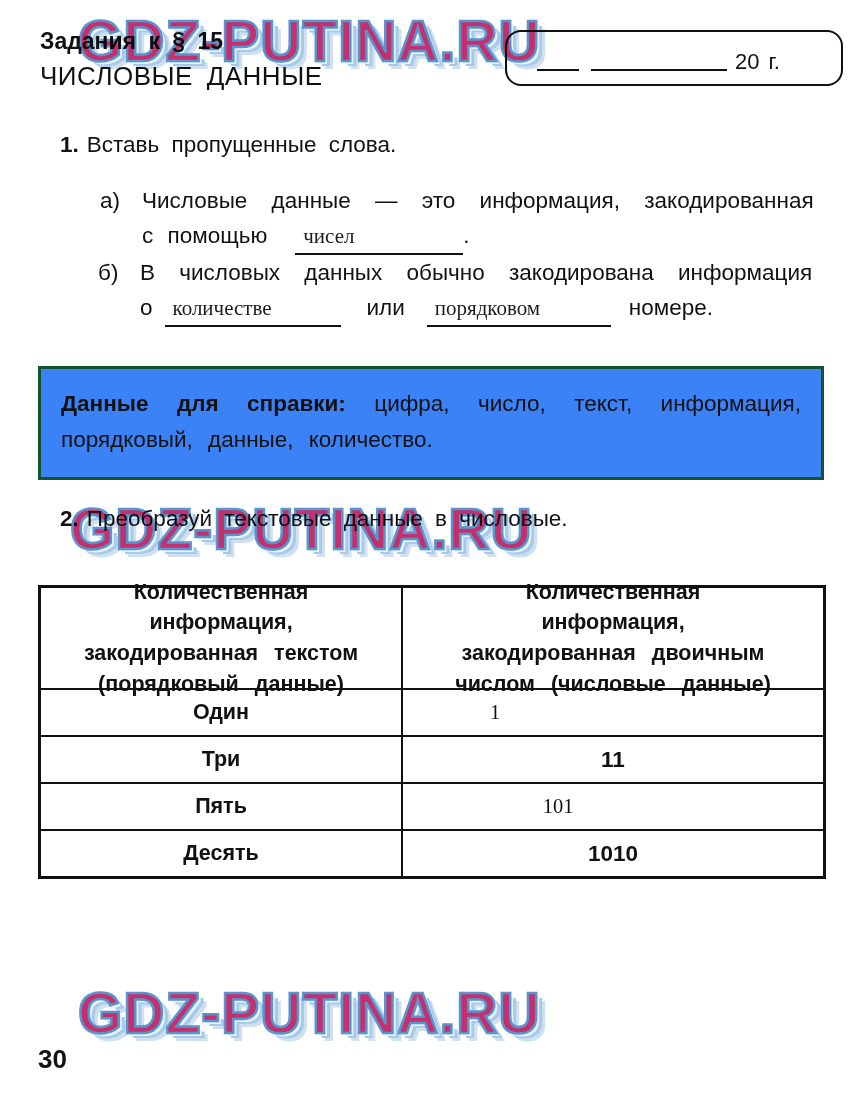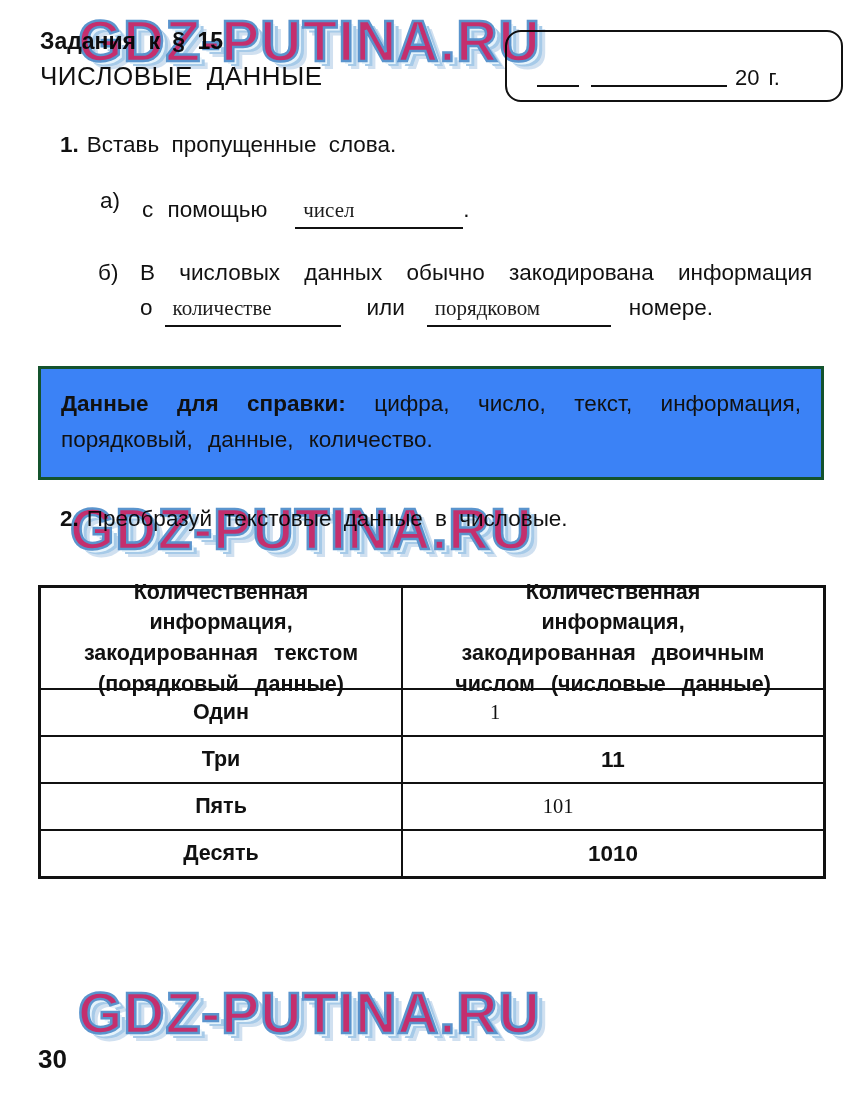--- a/index.html
+++ b/index.html
@@ -39,21 +39,21 @@
   .wm-mid    { left: 70px; top: 496px; }
   .wm-bottom { left: 78px; top: 980px; }
 
   
   .header-block { position: absolute; left: 40px; top: 28px; z-index: 1; }
   .header-line1 { font-weight: bold; font-size: 23px; word-spacing: 6px; }
   .header-line2 { font-weight: normal; font-size: 26px; margin-top: 6px; letter-spacing: 0.5px; word-spacing: 6px; }
 
   .date-box {
     position: absolute; left: 505px; top: 30px;
-    width: 338px; height: 72px;
+    width: 338px; height: 56px;
     border: 2.5px solid #111; border-radius: 16px;
     display: flex; align-items: flex-end;
     padding: 0 10px 13px 30px; box-sizing: border-box;
     z-index: 1; background: transparent;
   }
   .date-line { display: inline-block; border-bottom: 2px solid #111; height: 18px; }
   .date-line.short { width: 42px; margin-right: 12px; }
   .date-line.long  { width: 136px; margin-right: 8px; }
   .date-suffix { font-size: 22px; line-height: 18px; }
   .date-suffix .yr { margin-right: 9px; }
@@ -155,20 +155,21 @@
     <span class="date-line long"></span>
     <span class="date-suffix"><span class="yr">20</span><span>г.</span></span>
   </div>
 
   <div class="task-title task1-title">
     <span class="task-num">1.</span><span>Вставь пропущенные слова.</span>
   </div>
 
   <div class="item item-a">
     <span class="item-label">а)</span>
+    <div class="item-line1">Числовые данные — это информация, закодированная</div>
     <div class="item-line2">
       <span>с помощью</span><span class="blank blank-a"><span class="hand">чисел</span></span><span>.</span>
     </div>
   </div>
 
   <div class="item item-b">
     <span class="item-label">б)</span>
     <div class="item-line1">В числовых данных обычно закодирована информация</div>
     <div class="item-line2">
       <span>о</span><span class="blank blank-b1"><span class="hand">количестве</span></span><span class="conn-b">или</span><span class="blank blank-b2"><span class="hand">порядковом</span></span><span class="suffix-b">номере.</span>

